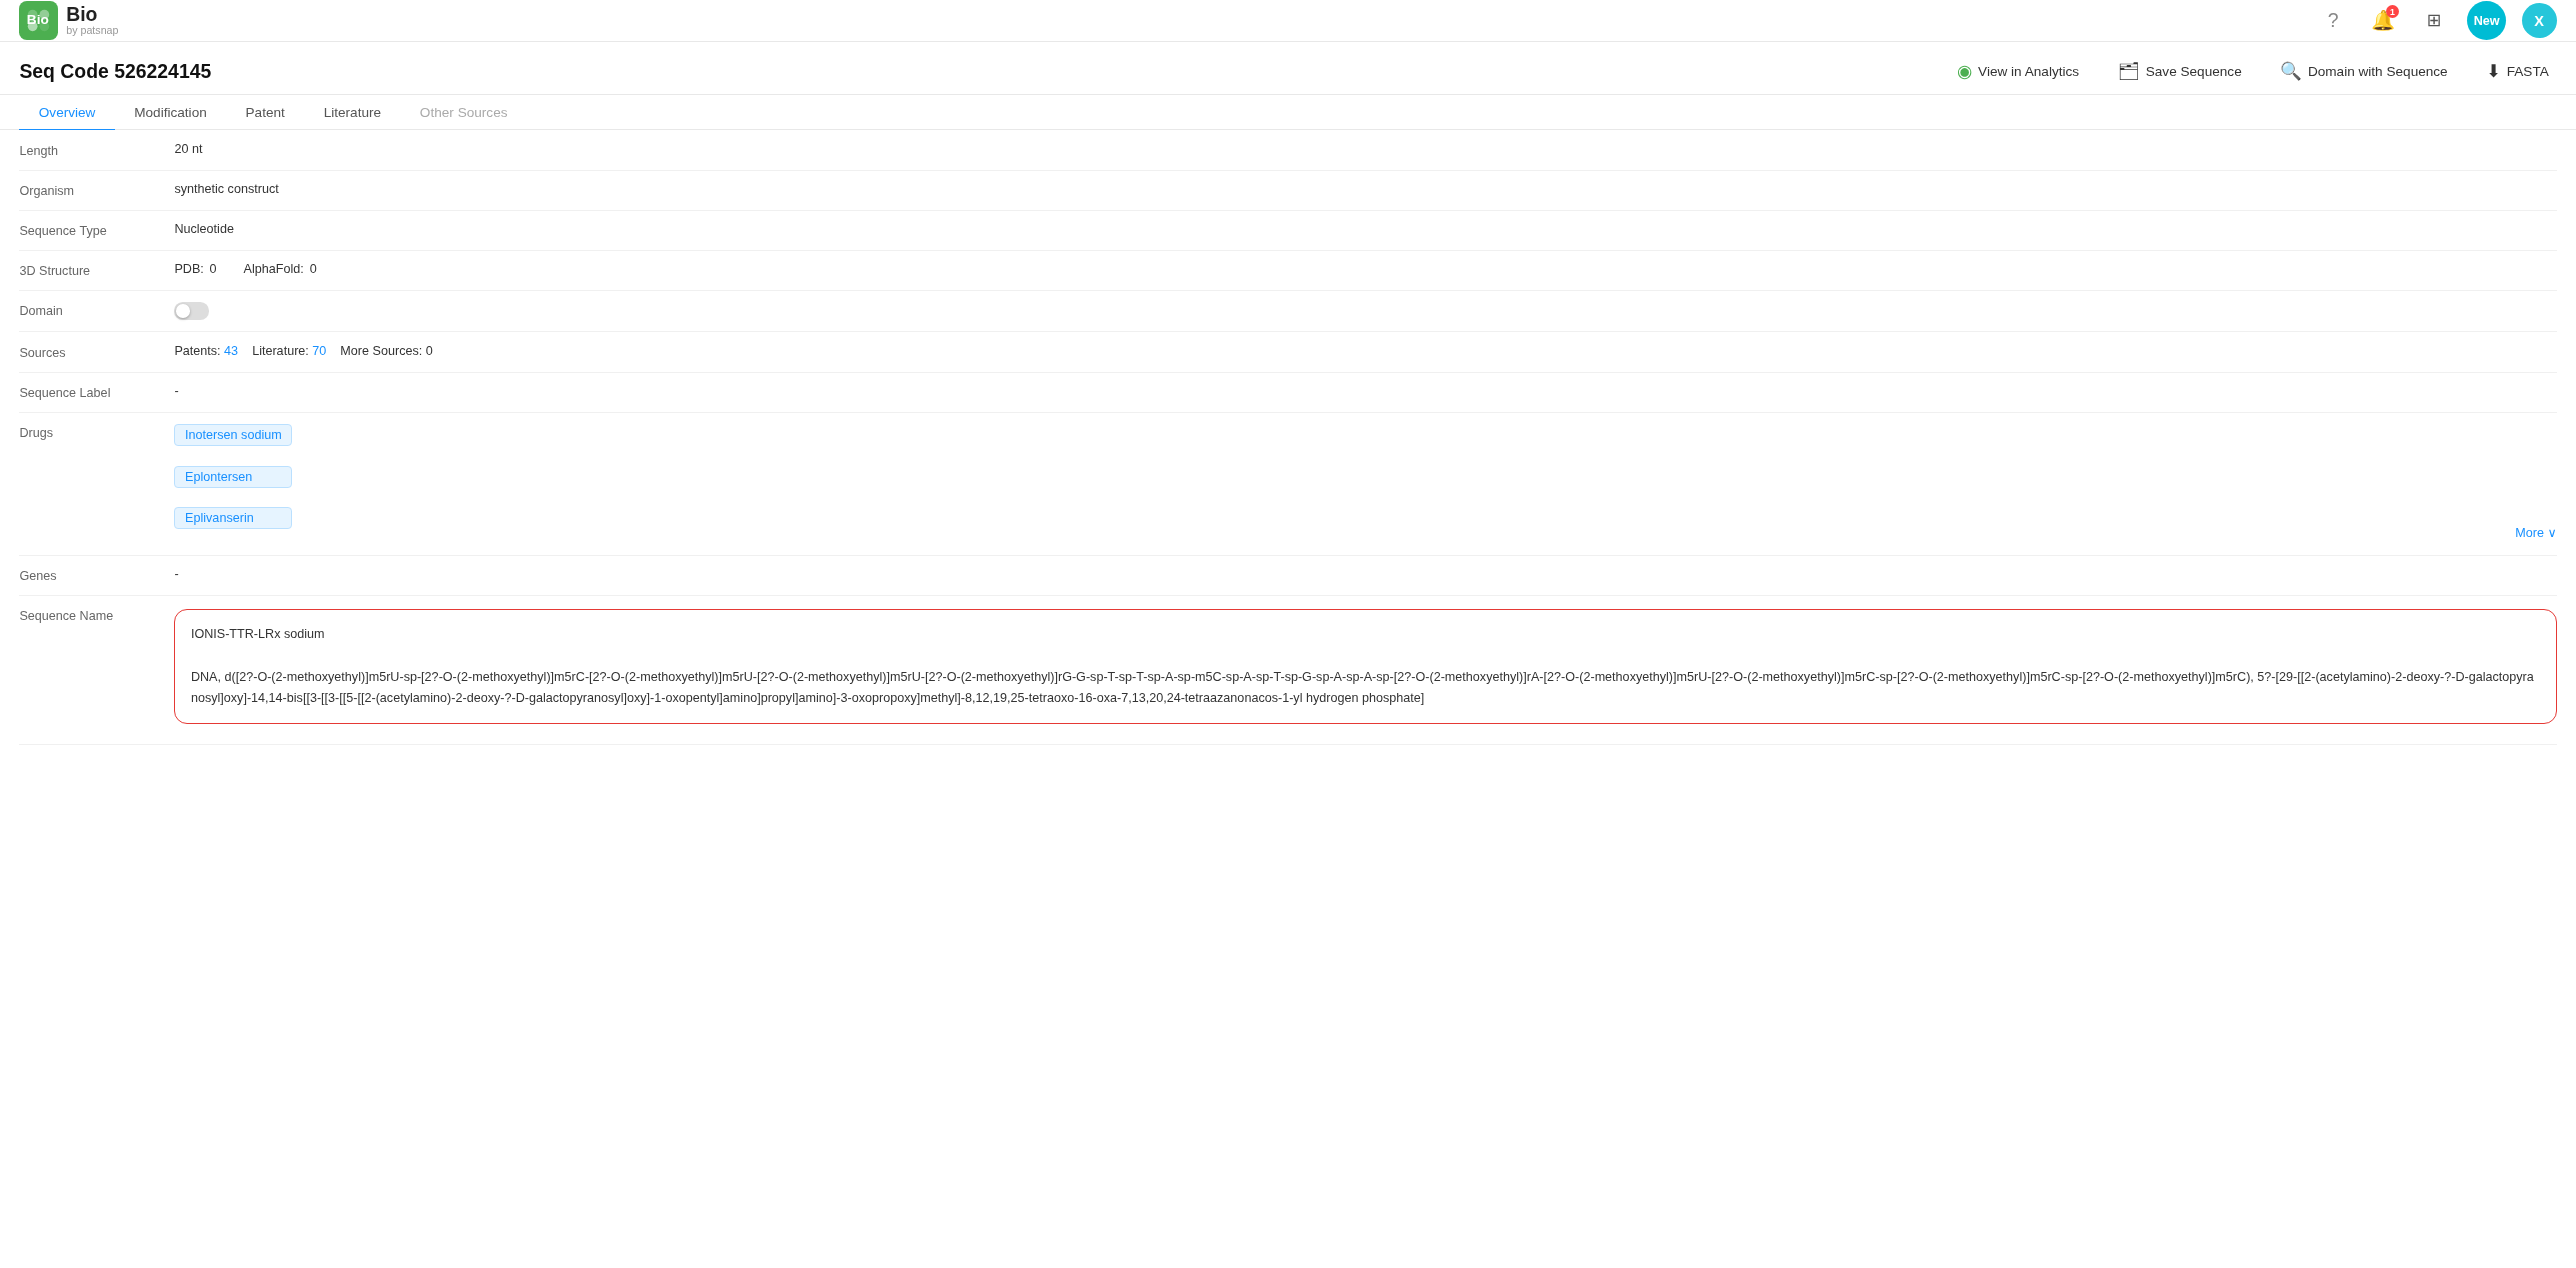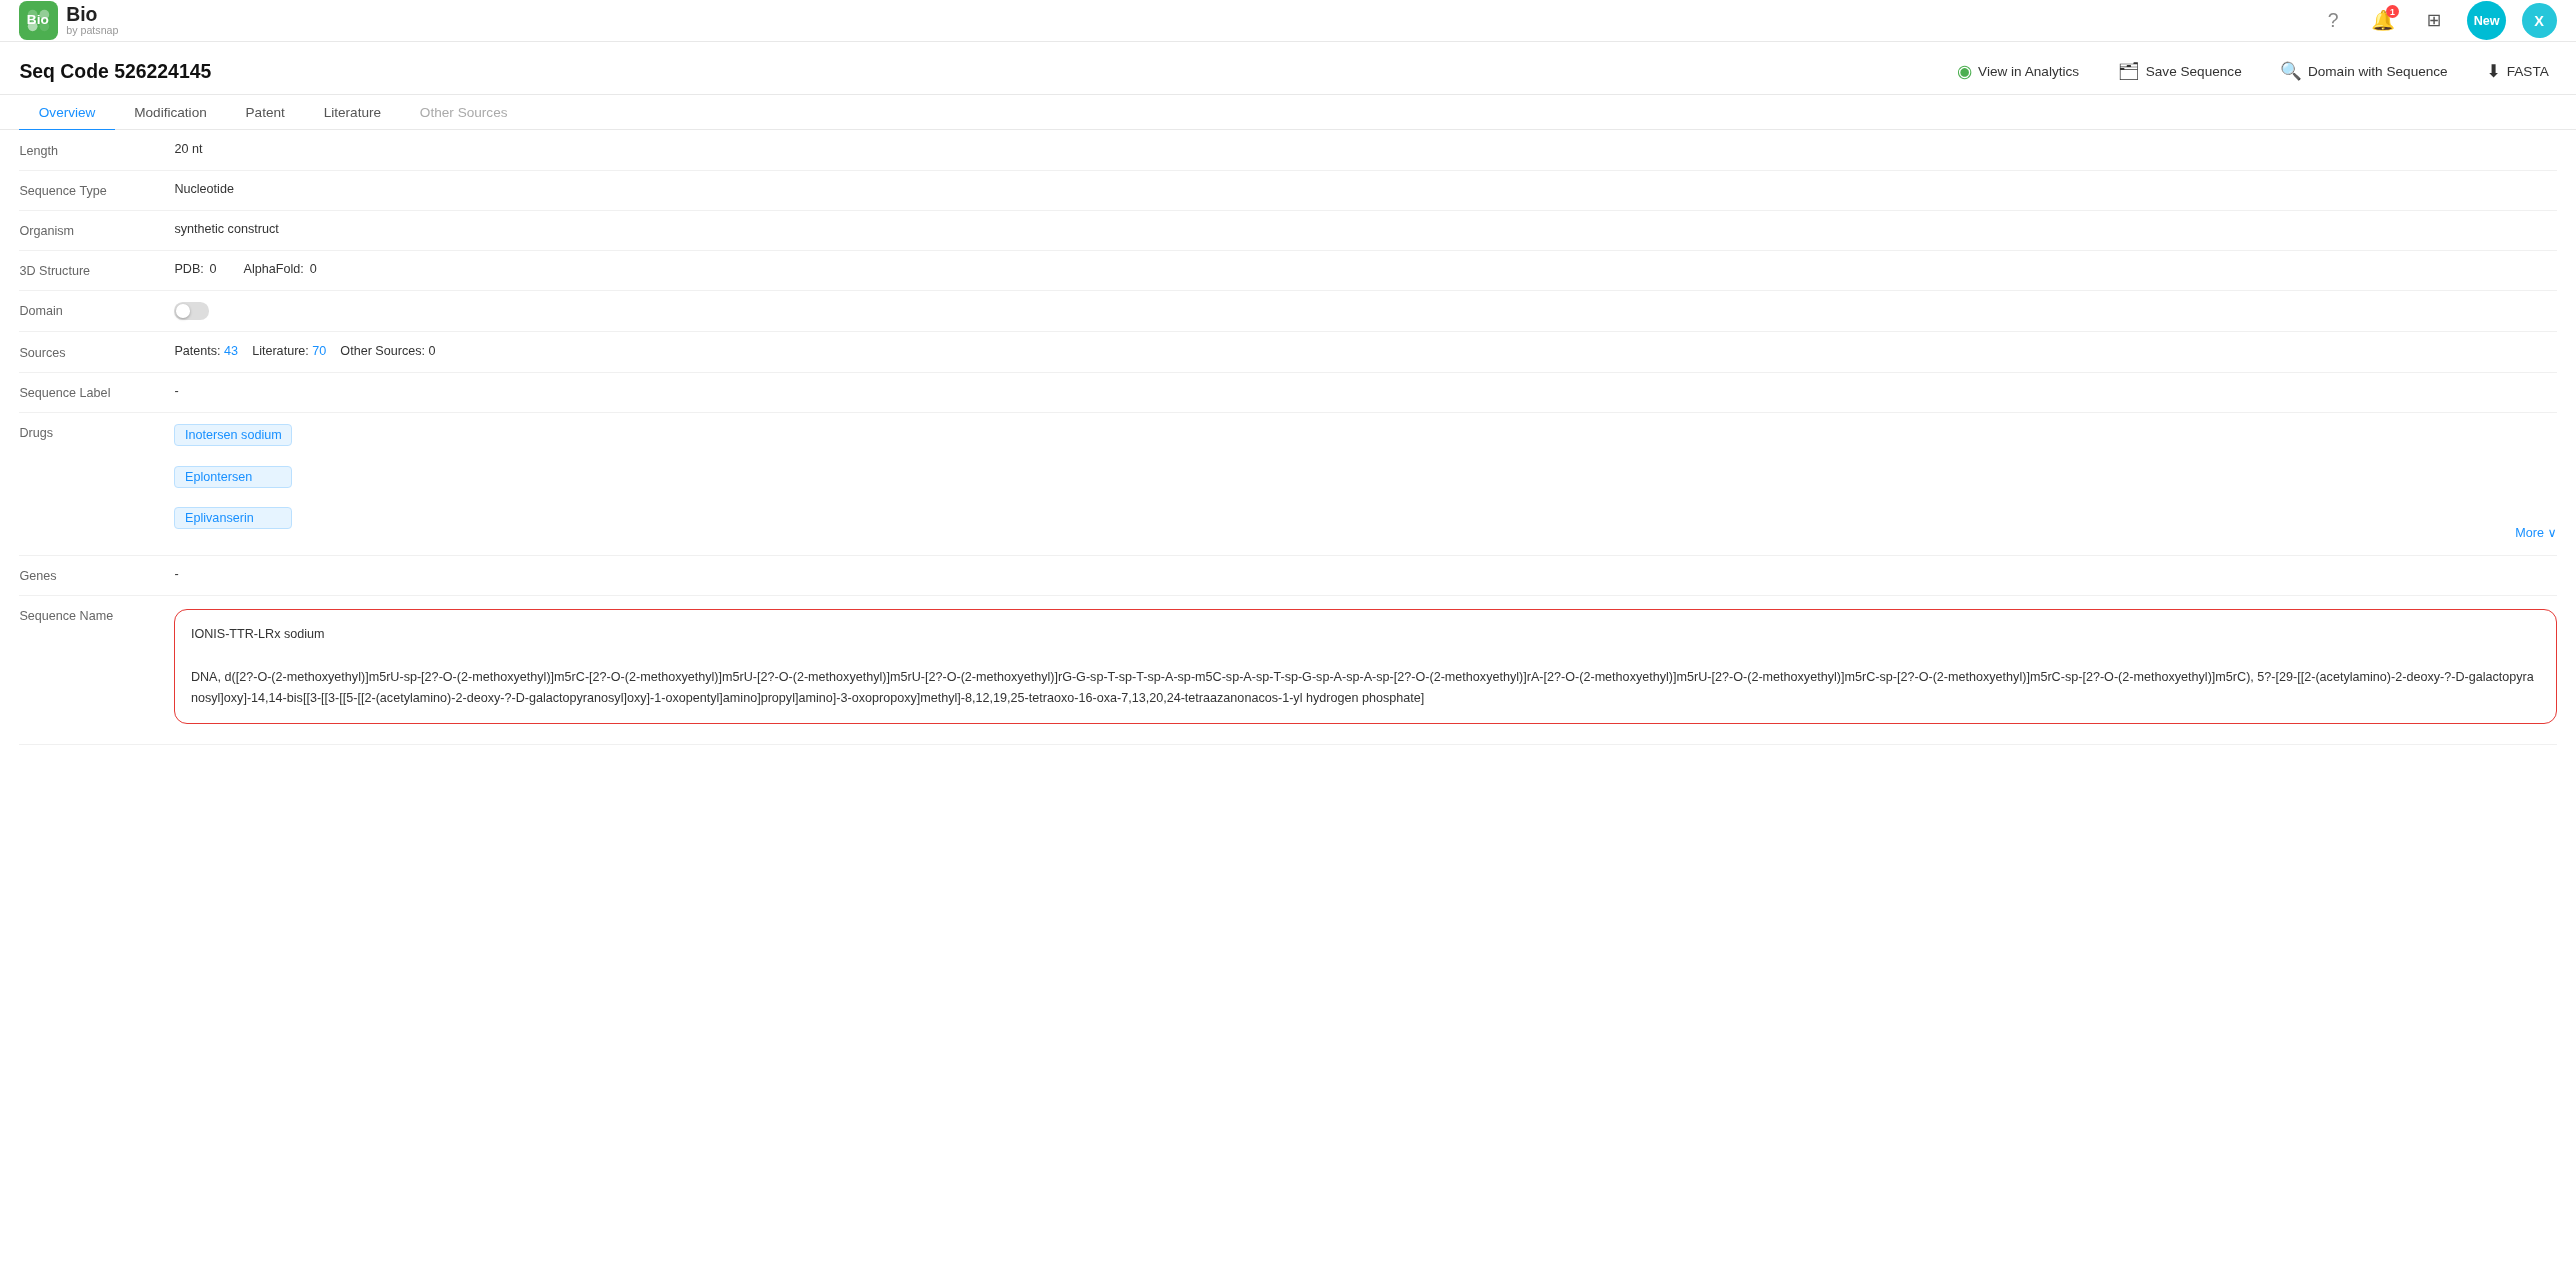--- a/index.html
+++ b/index.html
@@ -313,27 +313,27 @@
 </div>
 
 <div class="content">
 
   <div class="info-row">
     <div class="info-label">Length</div>
     <div class="info-value">20 nt</div>
   </div>
 
   <div class="info-row">
+    <div class="info-label">Organism</div>
+    <div class="info-value">synthetic construct</div>
+  </div>
+
+  <div class="info-row">
     <div class="info-label">Sequence Type</div>
     <div class="info-value">Nucleotide</div>
-  </div>
-
-  <div class="info-row">
-    <div class="info-label">Organism</div>
-    <div class="info-value">synthetic construct</div>
   </div>
 
   <div class="info-row">
     <div class="info-label">3D Structure</div>
     <div class="info-value">
       <div class="pdb-row">
         <div class="pdb-item">
           <span>PDB:</span>
           <span>0</span>
         </div>
@@ -352,21 +352,21 @@
         <div class="toggle-knob"></div>
       </div>
     </div>
   </div>
 
   <div class="info-row">
     <div class="info-label">Sources</div>
     <div class="info-value">
       <span>Patents:</span>&nbsp;<a class="sources-link">43</a>&nbsp;&nbsp;&nbsp;
       <span>Literature:</span>&nbsp;<a class="sources-link">70</a>&nbsp;&nbsp;&nbsp;
-      <span>Other Sources:</span>&nbsp;<span>0</span>
+      <span>More Sources:</span>&nbsp;<span>0</span>
     </div>
   </div>
 
 
   <div class="info-row">
     <div class="info-label">Sequence Label</div>
     <div class="info-value">-</div>
   </div>
 
   <div class="info-row" style="align-items:flex-start;">

